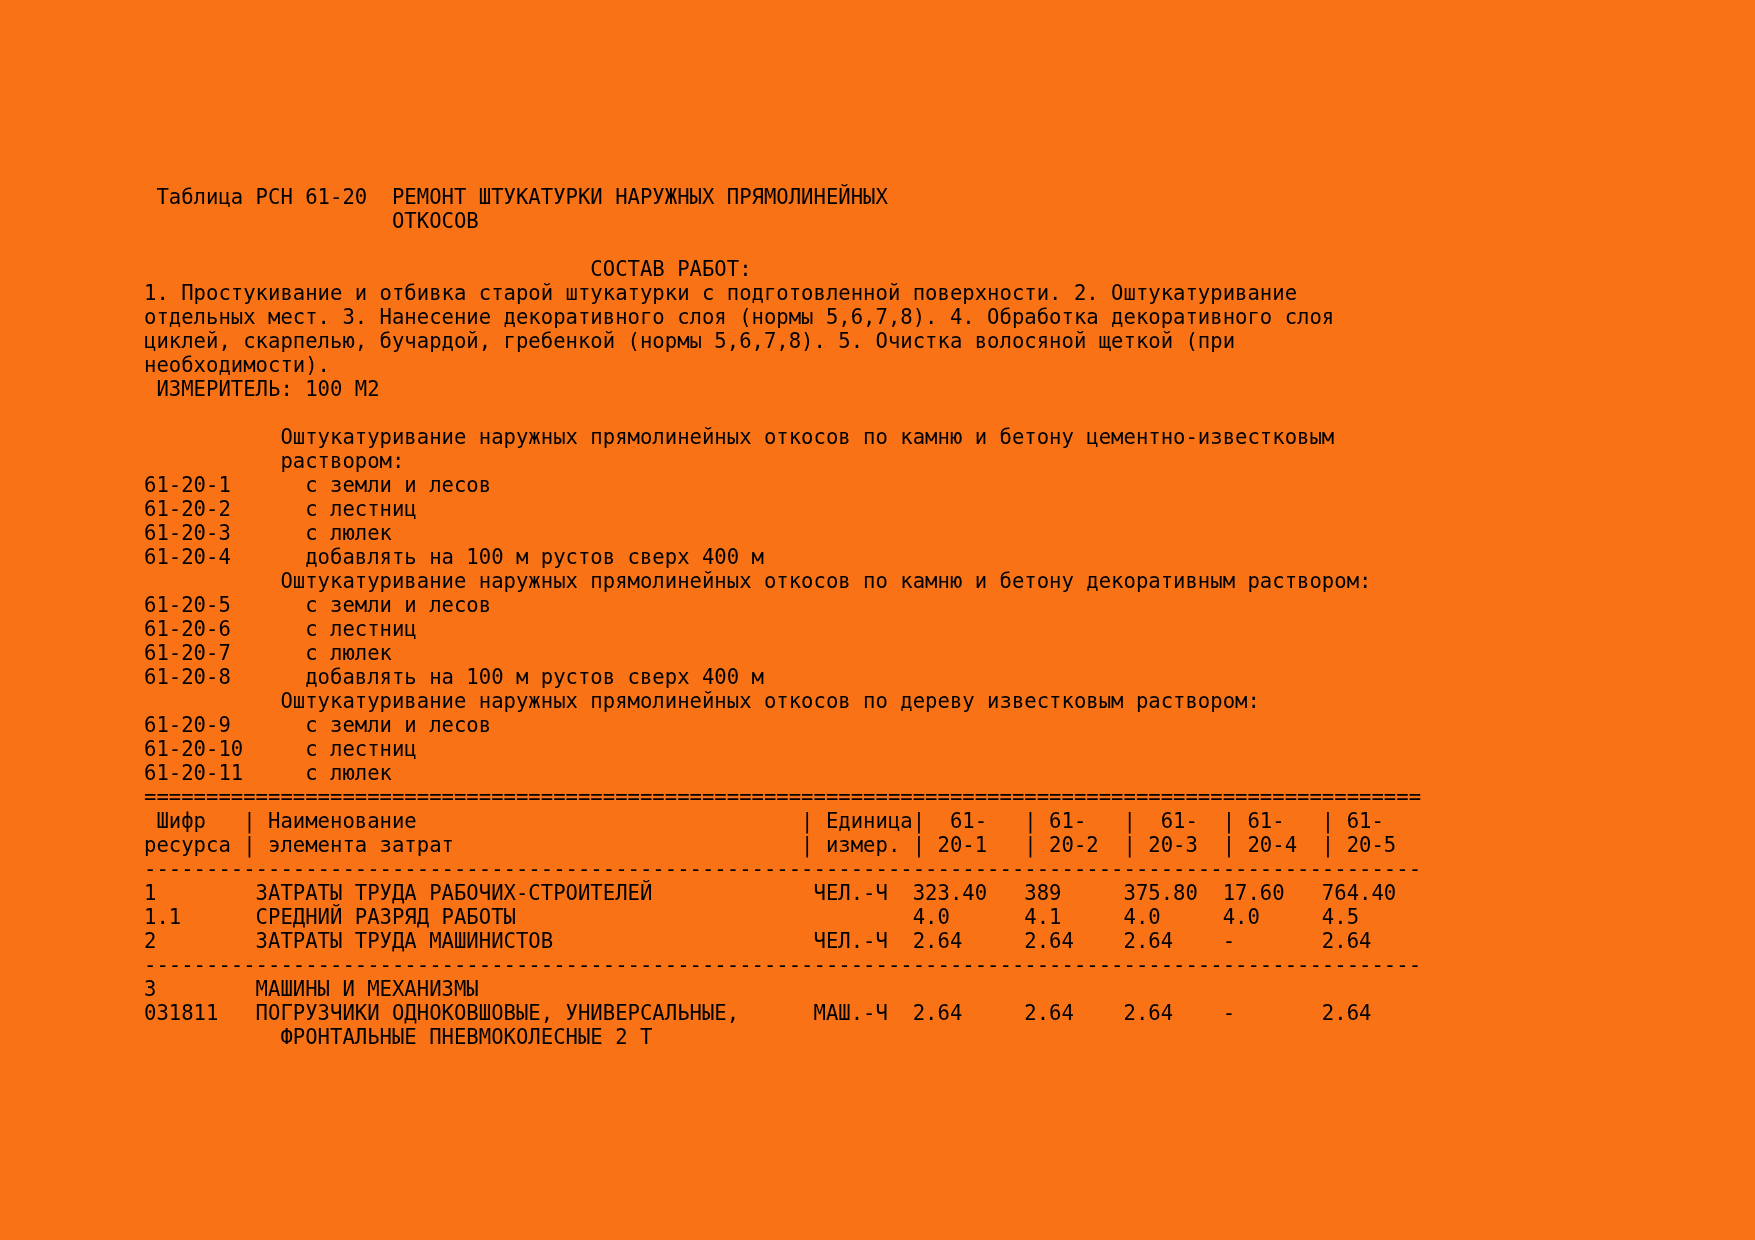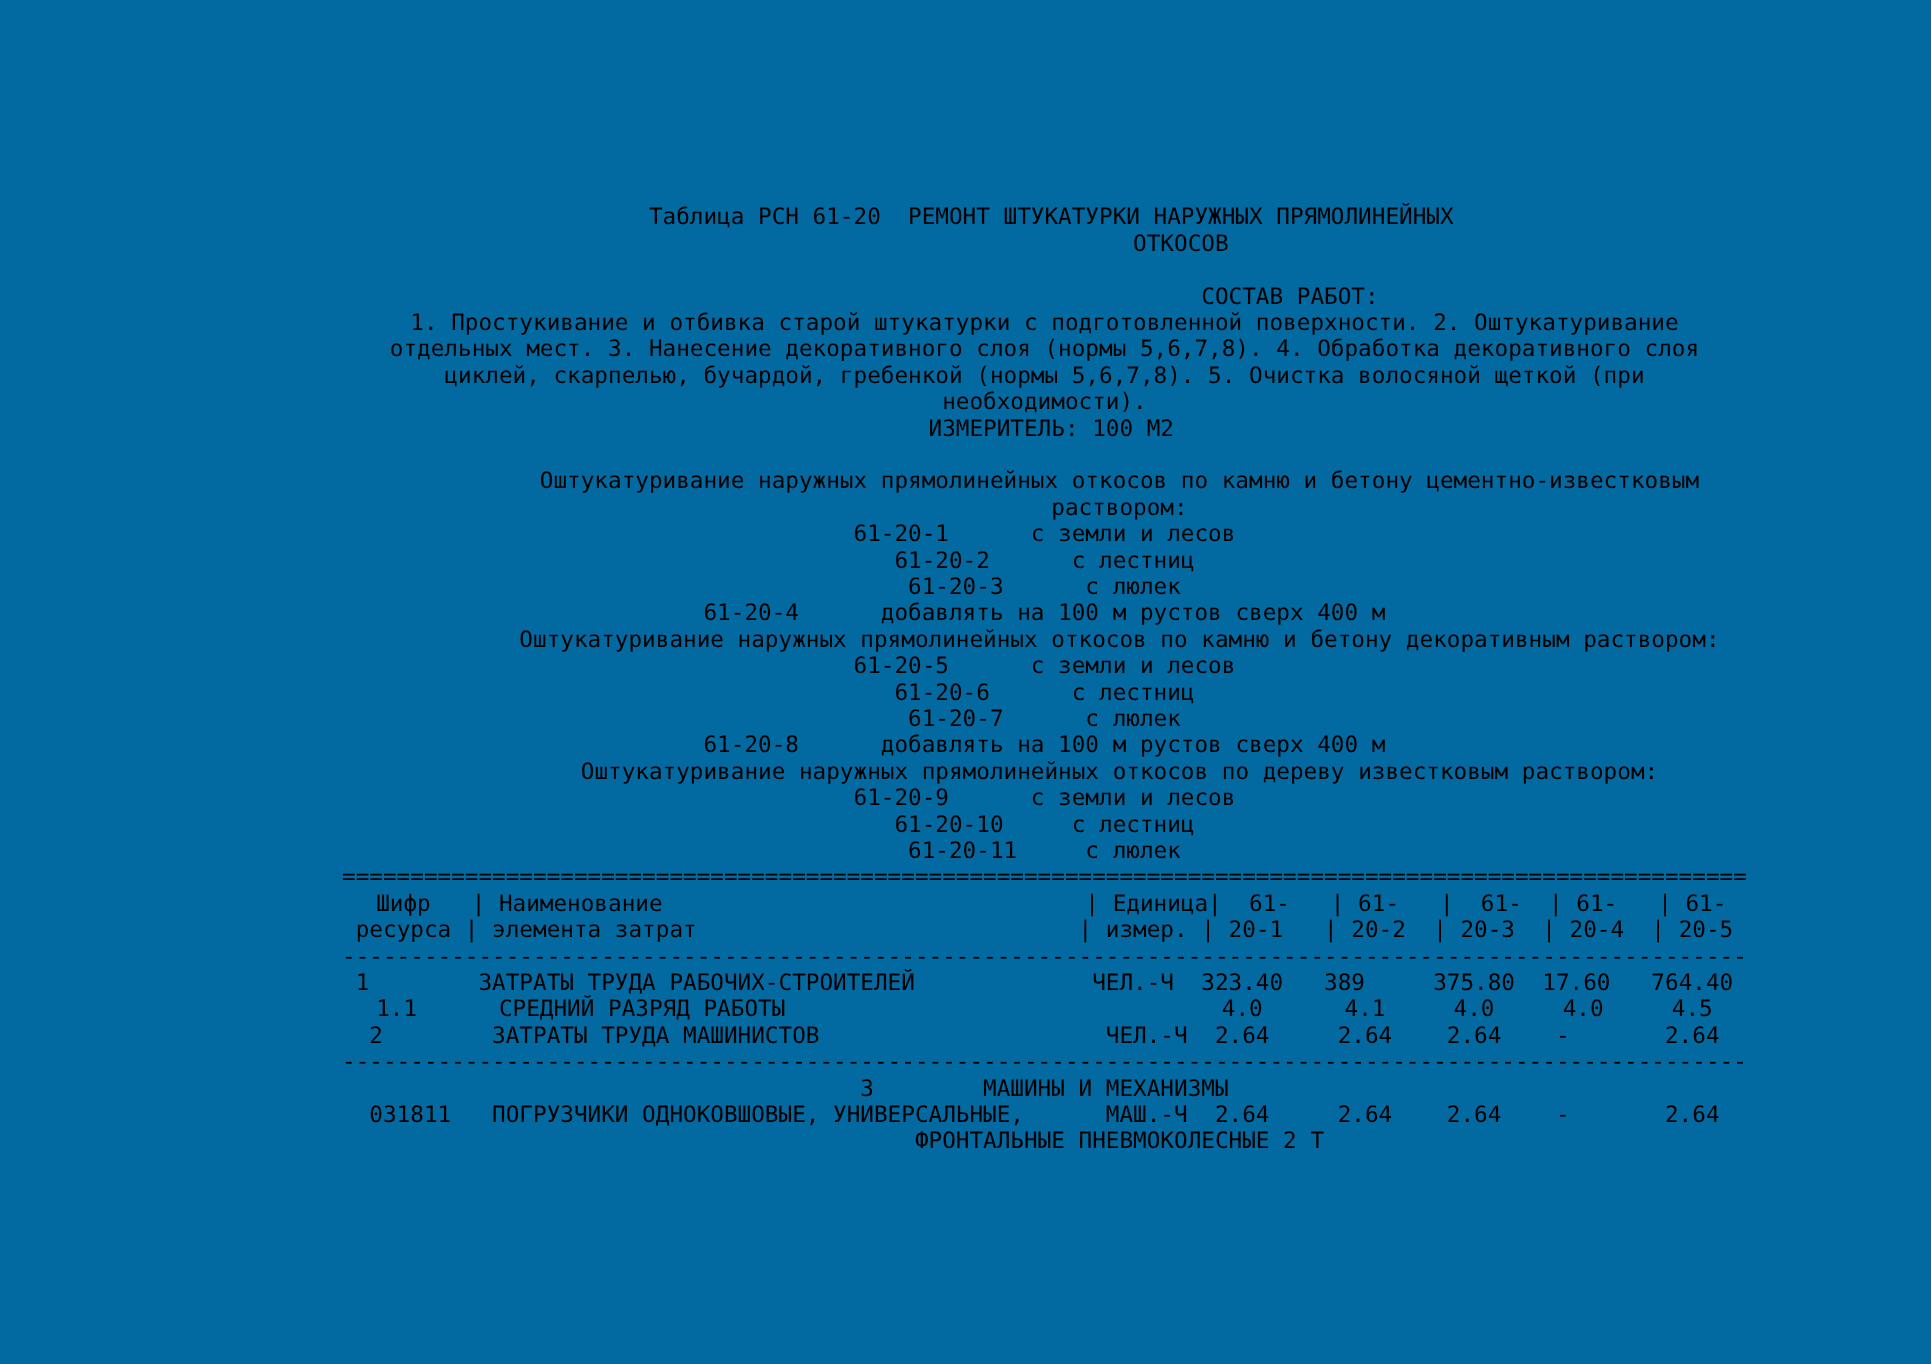--- a/index.html
+++ b/index.html
@@ -4,23 +4,22 @@
 <style>
   html, body {
     margin: 0;
     padding: 0;
     background: #ffffff;
   }
   .page {
     position: relative;
     width: 1755px;
     height: 1240px;
-    background: #0369a1;
+    background: #f97316;
     overflow: hidden;
-    text-align: center;
   }
   pre.doc {
     margin: 0;
     padding: 185px 0 0 144px;
     font-family: "DejaVu Sans Mono", monospace;
     font-size: 20.6px;
     line-height: 24px;
     color: #000000;
     white-space: pre;
   }

